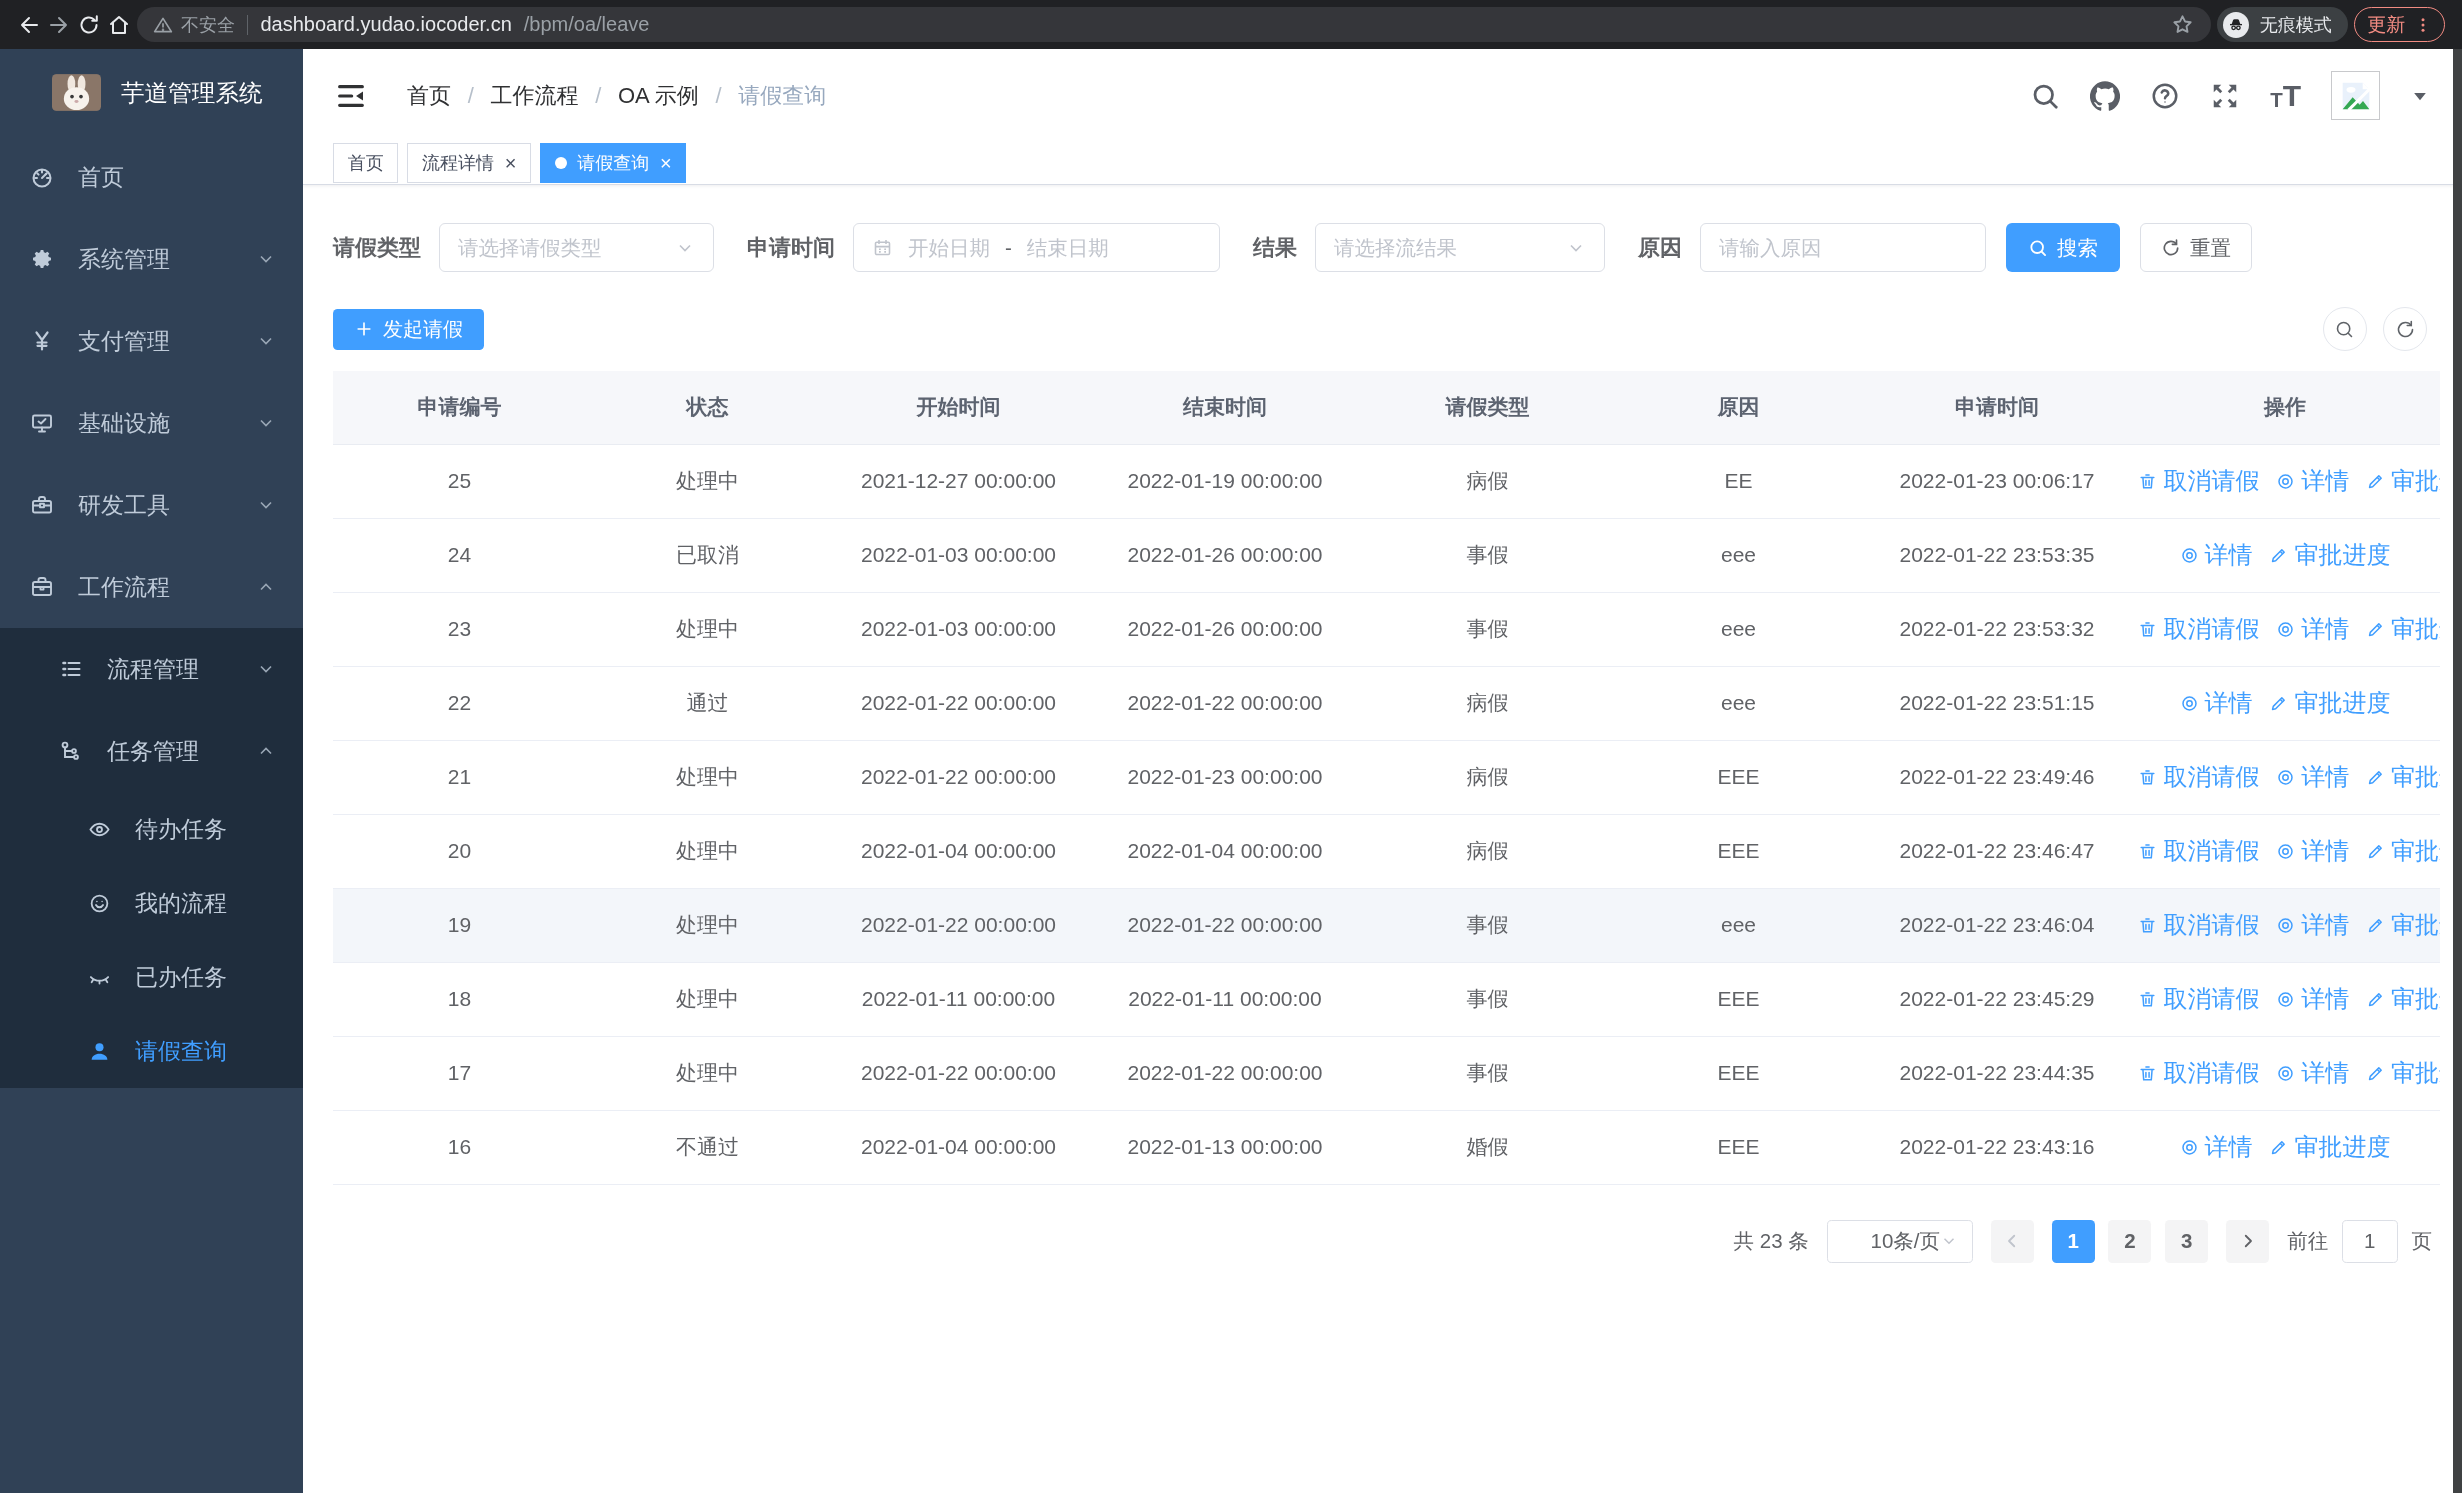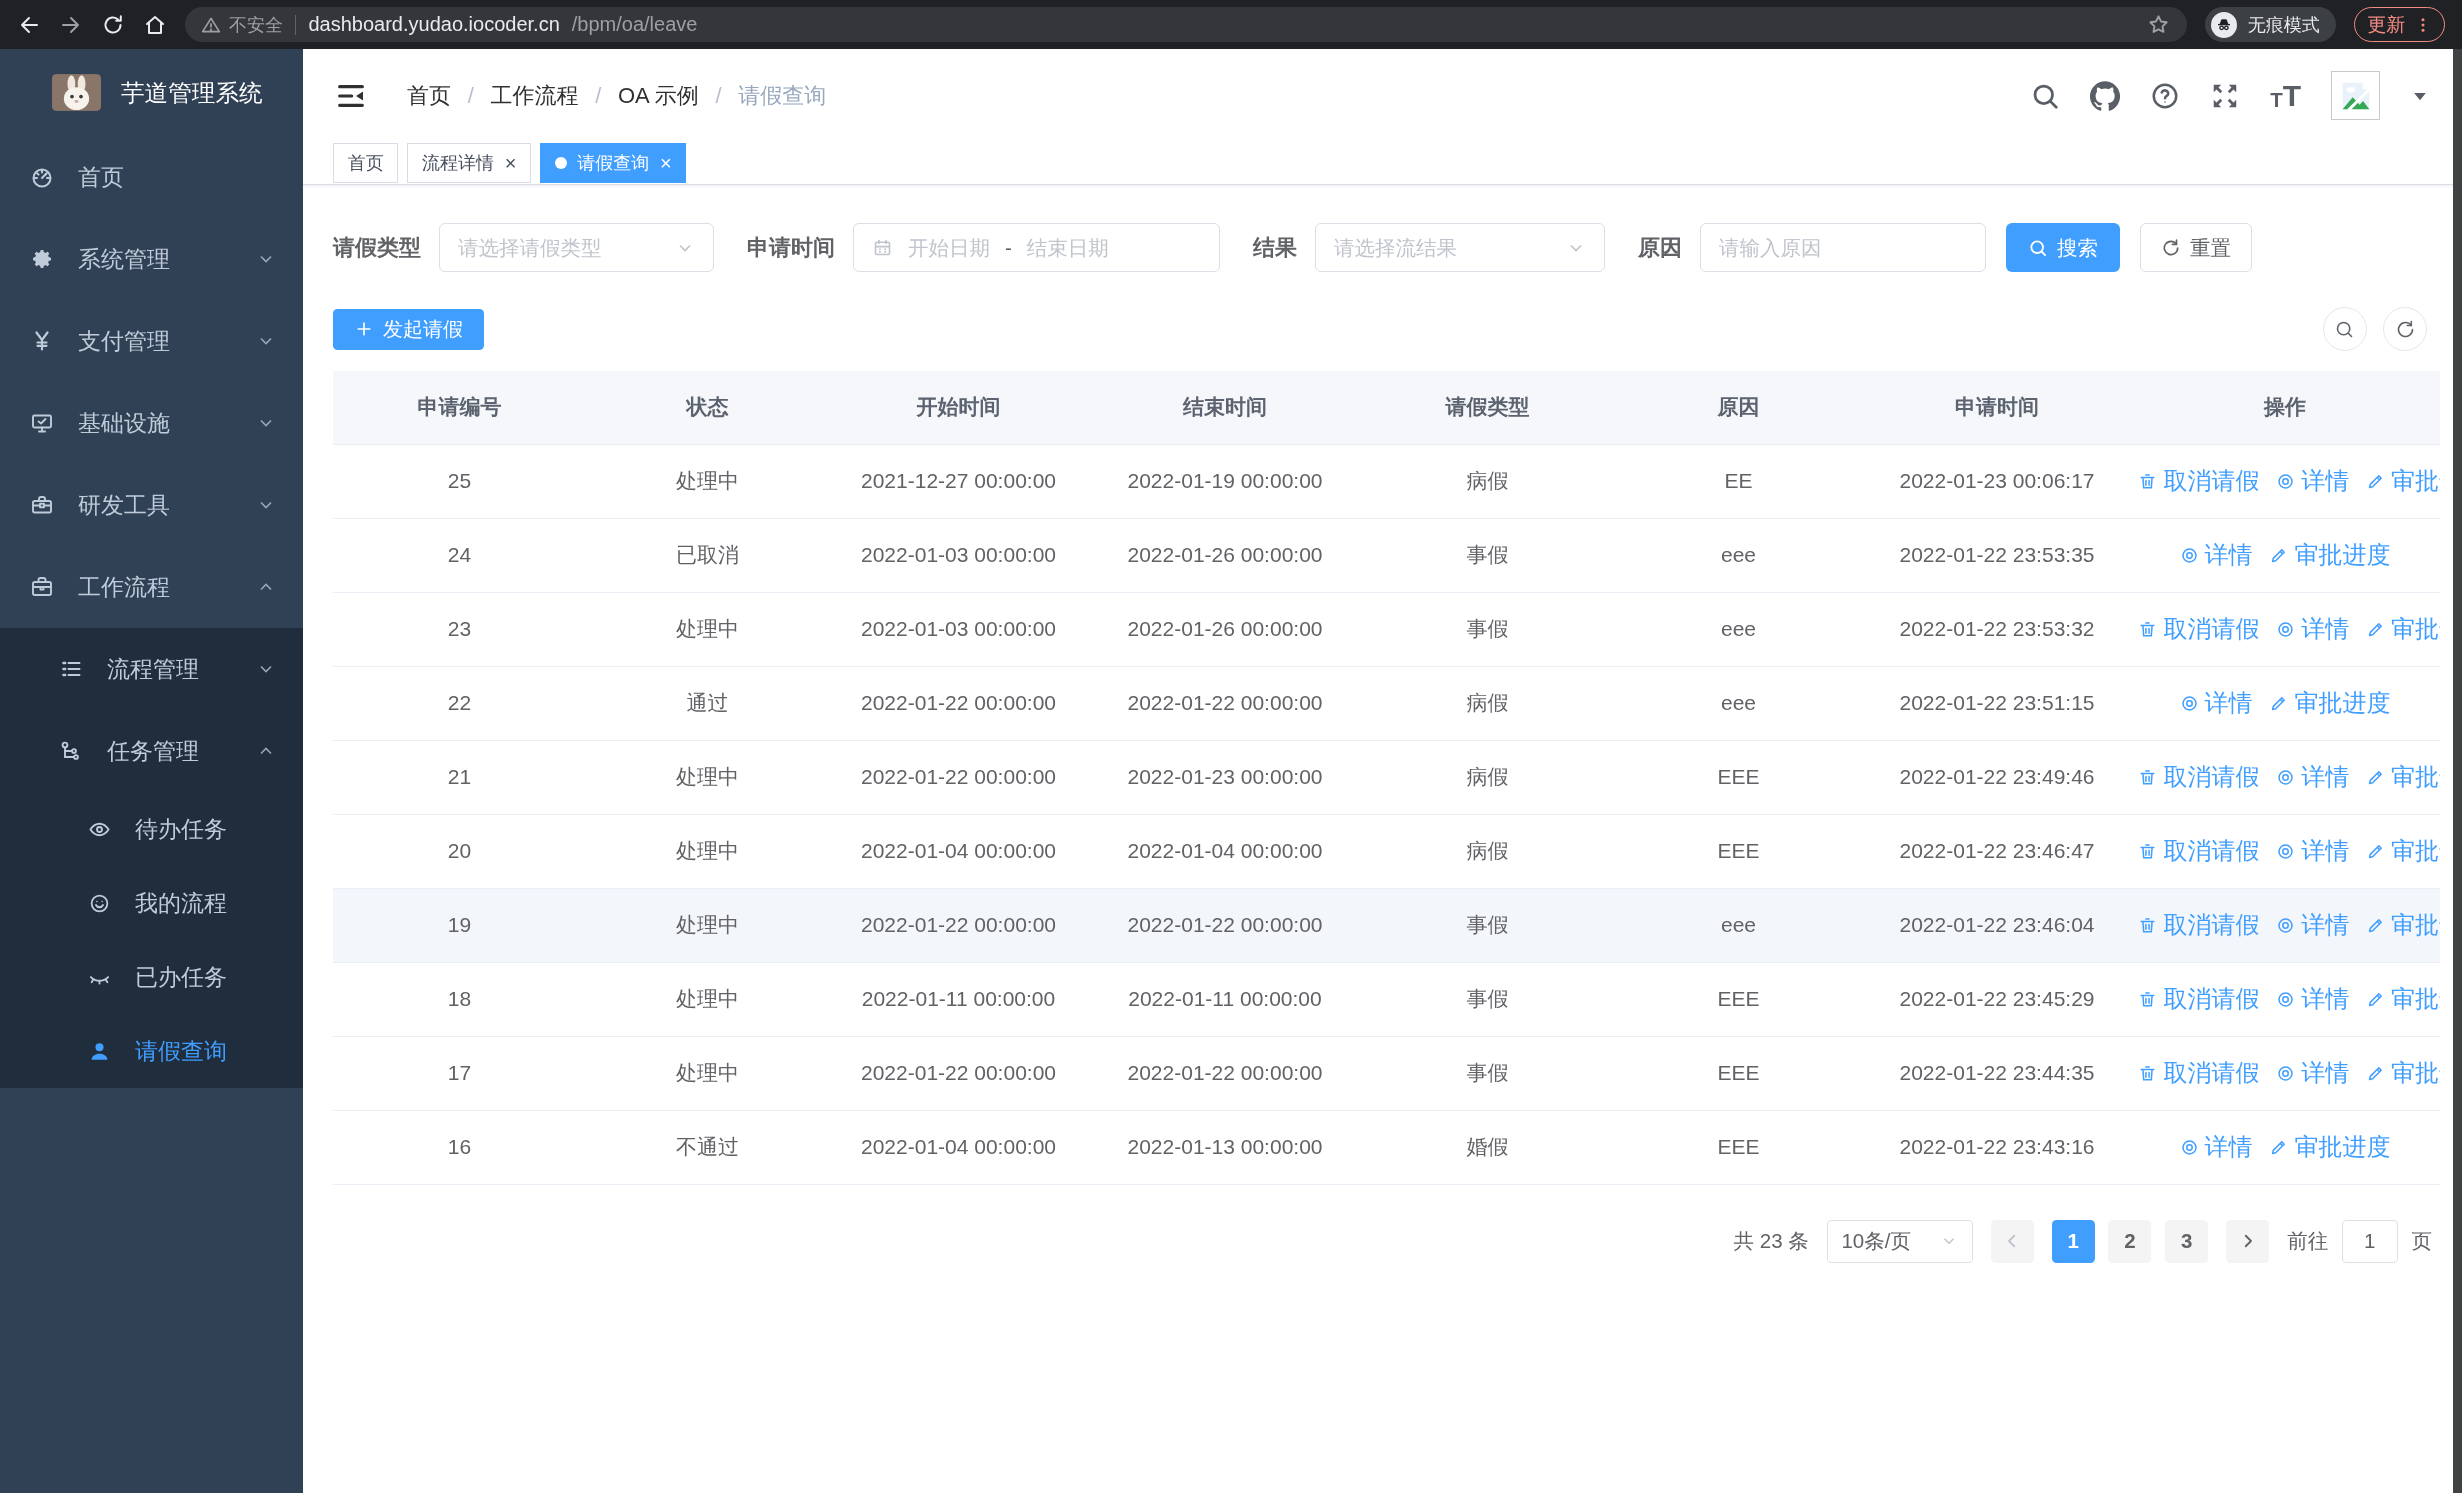--- a/index.html
+++ b/index.html
@@ -2,21 +2,21 @@
 <html style="font-size:12px"><head>
 <meta charset="utf-8">
 <style>
 *{margin:0;padding:0;box-sizing:border-box}
 html,body{width:2462px;height:1494px}
 body{position:relative;font-family:"Liberation Sans","DejaVu Sans",sans-serif;background:#fff;color:#606266;overflow:hidden}
 .icon{display:inline-flex;align-items:center;justify-content:center}
 .icon svg{display:block}
 
 
-.chrome{position:absolute;top:0;left:0;right:0;height:49px;background:#202124;display:flex;align-items:center;gap:18px;padding:0 16.7px;z-index:80}
+.chrome{position:absolute;top:0;left:0;right:0;height:49px;background:#202124;display:flex;align-items:center;gap:6px;padding:0 16.7px;z-index:80}
 .nav-ic{color:#e8eaed;cursor:pointer}
 .nav-ic svg{width:24px;height:24px}
 .nav-ic.dim{color:#9aa0a6}
 .addr{flex:1;height:35px;background:#35363a;border-radius:17.5px;display:flex;align-items:center;gap:12px;padding:0 16.7px;cursor:text}
 .addr .sec{display:flex;align-items:center;gap:7.6px;color:#9aa0a6;font-size:18px}
 .addr .sec svg{width:20px;height:20px}
 .addr .vdiv{width:1.5px;height:20px;background:#5f6368}
 .addr .host{color:#e8eaed;font-size:20px}
 .addr .path{color:#9aa0a6;font-size:20px}
 .addr .star{margin-left:auto;color:#9aa0a6;cursor:pointer}
@@ -103,21 +103,21 @@
 .circ svg{width:21px;height:21px}
 
 table.data-table{width:100%;margin-top:20px;border-collapse:collapse;table-layout:fixed;font-size:21px}
 .data-table th{height:73px;background:#f6f7fa;color:#5c6370;font-weight:bold;border-bottom:1.5px solid #e9ecf2;text-align:center}
 .data-table td{height:74px;text-align:center;color:#606266;border-bottom:1.5px solid #ebeef5;overflow:hidden;white-space:nowrap}
 tr.hl td{background:#f3f6fa}
 .action{color:#409eff;font-size:24px;display:inline-flex;align-items:center;gap:6px;margin:0 8.4px;cursor:pointer;white-space:nowrap}
 .action svg{width:19px;height:19px}
 
 .pagination{margin-top:35px;display:flex;align-items:center;justify-content:flex-end;gap:18px;font-size:20.5px;color:#606266}
-.psize{width:146px;height:43px;border:1.5px solid #dcdfe6;border-radius:4.6px;display:flex;align-items:center;justify-content:space-between;padding:0 13.7px;cursor:pointer}
+.psize{width:146px;height:43px;border:1.5px solid #dcdfe6;border-radius:4.6px;display:flex;align-items:center;justify-content:flex-end;padding:0 13.7px;cursor:pointer}
 .psize .icon{color:#c0c4cc}
 .psize .icon svg{width:18px;height:18px}
 .pages{display:flex;align-items:center;gap:13.7px}
 .pager{min-width:43px;height:43px;padding:0 6px;border-radius:4.6px;background:#f4f4f5;display:flex;align-items:center;justify-content:center;color:#606266;font-weight:bold;cursor:pointer}
 .pager svg{width:18px;height:18px}
 .pager.disabled{color:#c0c4cc;cursor:default}
 .pager.active{background:#409eff;color:#fff}
 .jump{display:flex;align-items:center;gap:13.7px}
 .jump input{width:56px;height:43px;border:1.5px solid #dcdfe6;border-radius:4.6px;text-align:center;font-size:20.5px;color:#606266;outline:none;font-family:inherit}
 

